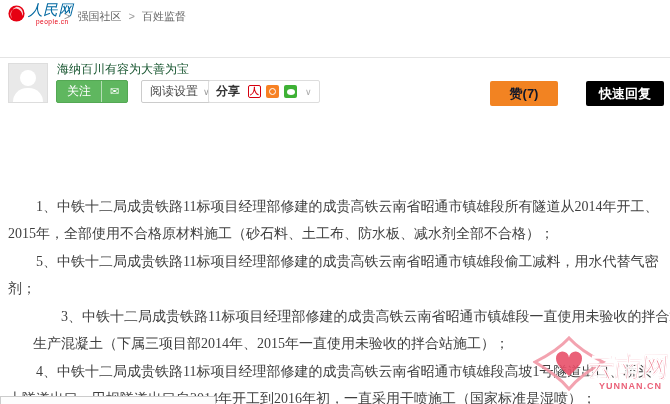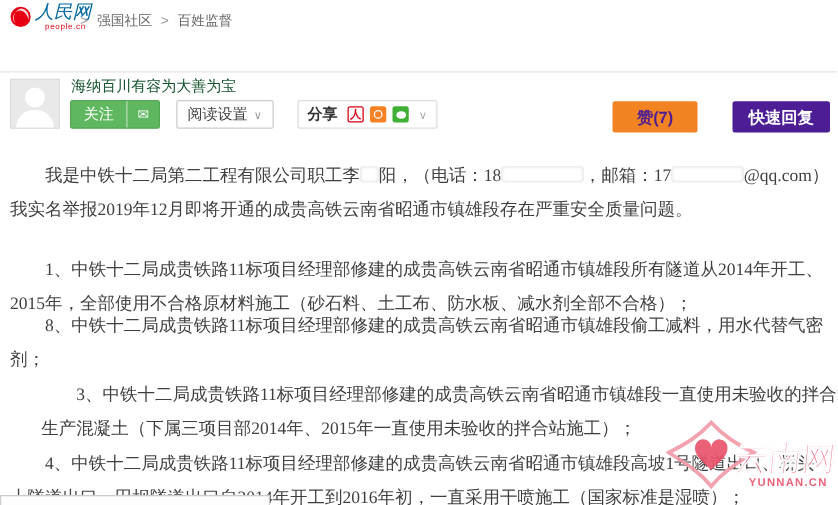--- a/index.html
+++ b/index.html
@@ -33,48 +33,48 @@
               border-radius:2px;display:flex;align-items:center;cursor:pointer;box-sizing:border-box;}
   .btn-follow .lbl{color:#fff;font-size:12px;padding:0 10px;}
   .btn-follow .env{color:#fff;font-size:11px;padding:0 8px;border-left:1px solid rgba(255,255,255,.55);
                    display:flex;align-items:center;height:100%;}
 
   .btn-reading{position:absolute;left:141px;top:80px;height:23px;background:#fff;border:1px solid #ccc;
                border-radius:2px;display:flex;align-items:center;padding:0 8px;cursor:pointer;
                box-sizing:border-box;font-size:12px;color:#444;}
   .btn-reading .chev{color:#999;font-size:9px;margin-left:5px;}
 
-  .share-box{position:absolute;left:238px;top:80px;height:23px;border:1px solid #ddd;border-radius:2px;
+  .share-box{position:absolute;left:208px;top:80px;height:23px;border:1px solid #ddd;border-radius:2px;
              display:flex;align-items:center;padding:0 7px;box-sizing:border-box;background:#fff;}
   .share-box .share-lbl{font-size:12px;color:#333;font-weight:bold;margin-right:8px;}
   .sicon{width:13px;height:13px;border-radius:2px;margin-right:5px;position:relative;cursor:pointer;}
   .sicon.people{background:#fff;border:1px solid #d6000f;box-sizing:border-box;color:#d6000f;
                 font-size:9px;font-weight:bold;text-align:center;line-height:11px;}
   .sicon.weibo{background:#f78123;}
   .sicon.weibo i{position:absolute;left:3px;top:3px;width:7px;height:7px;border:1.5px solid #fff;
                  border-radius:50%;box-sizing:border-box;}
   .sicon.wechat{background:#3eb135;}
   .sicon.wechat i{position:absolute;left:2.5px;top:3.5px;width:8px;height:6px;background:#fff;border-radius:50%;}
   .share-box .chev{color:#aaa;font-size:9px;margin-left:3px;cursor:pointer;}
 
   .stats{position:absolute;top:86px;right:192px;font-size:11px;color:#999;white-space:nowrap;}
   .stats span{margin-left:6px;}
 
-  .btn-like{position:absolute;left:490px;top:81px;width:68px;height:25px;background:#f28322;color:#4c1d95;
+  .btn-like{position:absolute;left:490px;top:81px;width:68px;height:25px;background:#f28322;color:#0f172a;
             font-size:13px;font-weight:bold;border:none;border-radius:2px;text-align:center;
             line-height:25px;cursor:pointer;padding:0;}
-  .btn-quick{position:absolute;left:586px;top:81px;width:78px;height:25px;background:#4c1d95;color:#fff;
+  .btn-quick{position:absolute;left:586px;top:81px;width:78px;height:25px;background:#000000;color:#fff;
              font-size:13px;font-weight:bold;border:none;border-radius:2px;text-align:center;
              line-height:25px;cursor:pointer;padding:0;}
 
   
   .para{position:absolute;left:8px;width:656px;margin:0;font-family:"Liberation Serif","DejaVu Serif",serif;
         font-size:14px;line-height:27px;color:#3f3f3f;text-indent:2em;}
   .p-intro{top:128px;}
-  .p-1{top:203px;}
+  .p-1{top:193px;}
   .p-2{top:248px;}
   .p-3{top:303px;margin-left:25px;}
   .p-4{top:358px;}
 
   .redact{display:inline-block;height:13px;vertical-align:-1px;background:#fff;
           box-shadow:0 0 3px rgba(120,120,120,.35) inset, 0 0 2px rgba(255,255,255,1);
           border-radius:3px;}
   .w-name{width:15px;}
   .w-phone{width:66px;}
   .w-email{width:58px;}
@@ -134,24 +134,23 @@
     <span class="sicon wechat">
         <i></i>
       </span>
     <span class="chev">∨</span>
   </div>
 
 
   <button class="btn-like">赞(7)</button>
   <button class="btn-quick">快速回复</button>
 
-  <p class="para p-intro"><span>我是中铁十二局第二工程有限公司职工李</span><span class="redact w-name"></span><span>阳，（电话：18</span><span class="redact w-phone"></span><span>，邮箱：17</span><span class="redact w-email"></span><span>@qq.com）我实名举报2019年12月即将开通的成贵高铁云南省昭通市镇雄段存在严重安全质量问题。</span></p>
 
   <p class="para p-1">1、中铁十二局成贵铁路11标项目经理部修建的成贵高铁云南省昭通市镇雄段所有隧道从2014年开工、2015年，全部使用不合格原材料施工（砂石料、土工布、防水板、减水剂全部不合格）；</p>
-  <p class="para p-2">8、中铁十二局成贵铁路11标项目经理部修建的成贵高铁云南省昭通市镇雄段偷工减料，用水代替气密剂；</p>
+  <p class="para p-2">5、中铁十二局成贵铁路11标项目经理部修建的成贵高铁云南省昭通市镇雄段偷工减料，用水代替气密剂；</p>
   <p class="para p-3">3、中铁十二局成贵铁路11标项目经理部修建的成贵高铁云南省昭通市镇雄段一直使用未验收的拌合站生产混凝土（下属三项目部2014年、2015年一直使用未验收的拌合站施工）；</p>
   <p class="para p-4">4、中铁十二局成贵铁路11标项目经理部修建的成贵高铁云南省昭通市镇雄段高坡1号隧道出口、桥头上隧道出口、田坝隧道出口自2014年开工到2016年初，一直采用干喷施工（国家标准是湿喷）；</p>
 
   <div class="tooltip-stub"></div>
 
   <svg class="watermark" viewBox="0 0 137 64">
     <path d="M36 2 C46 13 56 19 70 26 C56 35 46 41 36 53 C26 41 16 35 2 26 C16 19 26 13 36 2 Z" fill="none" stroke="#f29aa8" stroke-width="3"></path>
     <path d="M36 40 C29 33 23 29 23 22.5 a6.5 6.5 0 0 1 13 -1 a6.5 6.5 0 0 1 13 1 C49 29 43 33 36 40 Z" fill="#e8506a"></path>
     <g transform="skewX(-6)">
       <text x="58" y="40" font-size="27" font-weight="bold" fill="#e8506a" stroke="#fff" stroke-width="0.6" font-family="Liberation Sans, sans-serif" id="wm-name">云南网</text>

